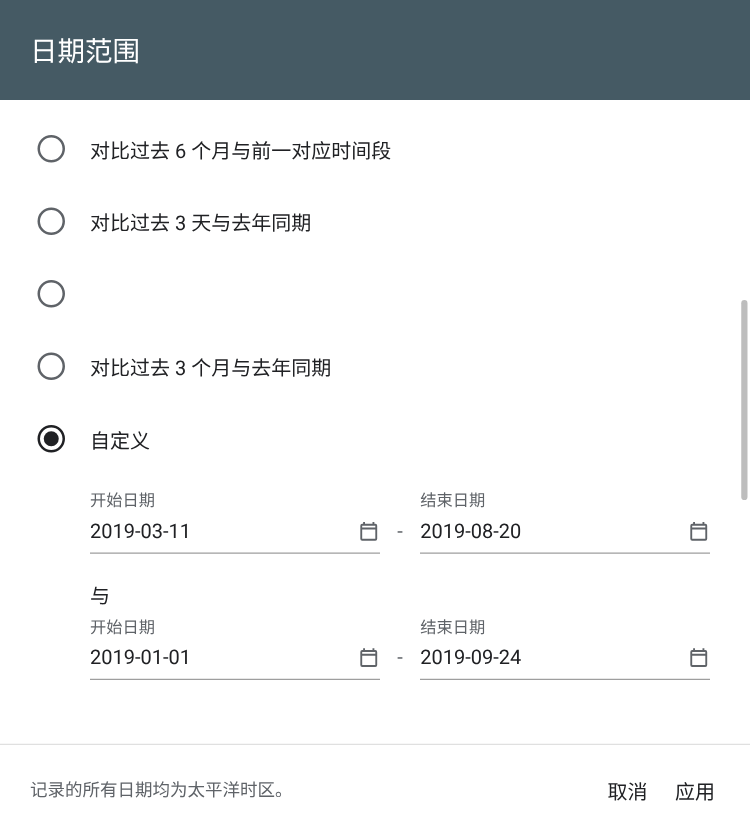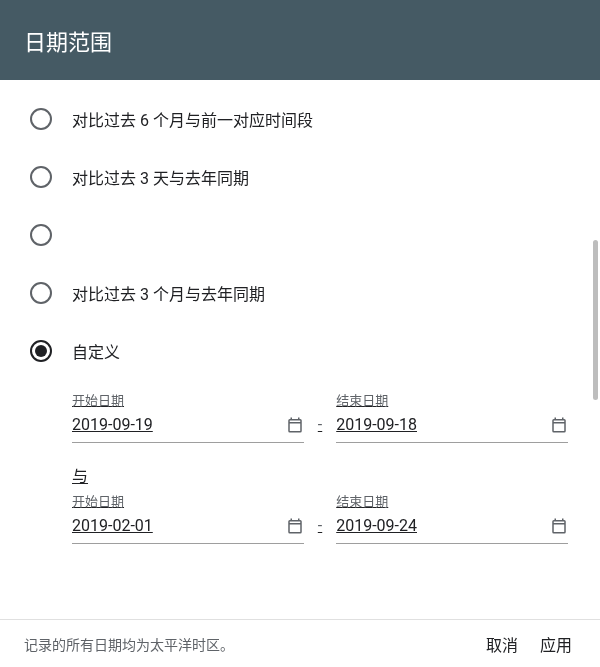--- a/index.html
+++ b/index.html
@@ -72,21 +72,20 @@
     background: #202124;
     border-radius: 50%;
     transform: translate(-50%, -50%);
   }
   .option-label {
     font-size: 16px;
     color: #202124;
   }
   .custom-section {
     padding: 0 24px 20px 72px;
-    text-decoration: underline;
   }
   .date-field-row {
     display: flex;
     align-items: center;
     gap: 14px;
     margin-bottom: 20px;
   }
   .date-field {
     flex: 1 1 0;
     min-width: 0;
@@ -122,21 +121,21 @@
     width: 18px;
     height: 18px;
     flex: 0 0 18px;
     fill: #5f6368;
   }
   .footer {
     position: absolute;
     bottom: 0;
     left: 0;
     right: 0;
-    height: 48px;
+    height: 72px;
     border-top: 1px solid #e0e0e0;
     display: flex;
     align-items: center;
     padding: 0 24px;
   }
   .footer-note {
     font-size: 14px;
     color: #5f6368;
     flex: 1;
   }
@@ -185,45 +184,45 @@
       <div class="option-label">自定义</div>
     </div>
   </div>
 
   <div class="custom-section">
 
     <div class="date-field-row">
       <div class="date-field">
         <div class="field-label">开始日期</div>
         <div class="field-value-row">
-          <span class="field-value">2019-09-19</span>
+          <span class="field-value">2019-03-11</span>
           <svg class="calendar-icon" viewBox="0 0 24 24">
               <path d="M19 4h-1V2h-2v2H8V2H6v2H5a2 2 0 0 0-2 2v14a2 2 0 0 0 2 2h14a2 2 0 0 0 2-2V6a2 2 0 0 0-2-2zm0 16H5V10h14v10zm0-12H5V6h14v2z"></path>
             </svg>
         </div>
       </div>
       <div class="dash">-</div>
       <div class="date-field">
         <div class="field-label">结束日期</div>
         <div class="field-value-row">
-          <span class="field-value">2019-09-18</span>
+          <span class="field-value">2019-08-20</span>
           <svg class="calendar-icon" viewBox="0 0 24 24">
               <path d="M19 4h-1V2h-2v2H8V2H6v2H5a2 2 0 0 0-2 2v14a2 2 0 0 0 2 2h14a2 2 0 0 0 2-2V6a2 2 0 0 0-2-2zm0 16H5V10h14v10zm0-12H5V6h14v2z"></path>
             </svg>
         </div>
       </div>
     </div>
 
     <div class="section-label-with">与</div>
 
     <div class="date-field-row">
       <div class="date-field">
         <div class="field-label">开始日期</div>
         <div class="field-value-row">
-          <span class="field-value">2019-02-01</span>
+          <span class="field-value">2019-01-01</span>
           <svg class="calendar-icon" viewBox="0 0 24 24">
               <path d="M19 4h-1V2h-2v2H8V2H6v2H5a2 2 0 0 0-2 2v14a2 2 0 0 0 2 2h14a2 2 0 0 0 2-2V6a2 2 0 0 0-2-2zm0 16H5V10h14v10zm0-12H5V6h14v2z"></path>
             </svg>
         </div>
       </div>
       <div class="dash">-</div>
       <div class="date-field">
         <div class="field-label">结束日期</div>
         <div class="field-value-row">
           <span class="field-value">2019-09-24</span>

